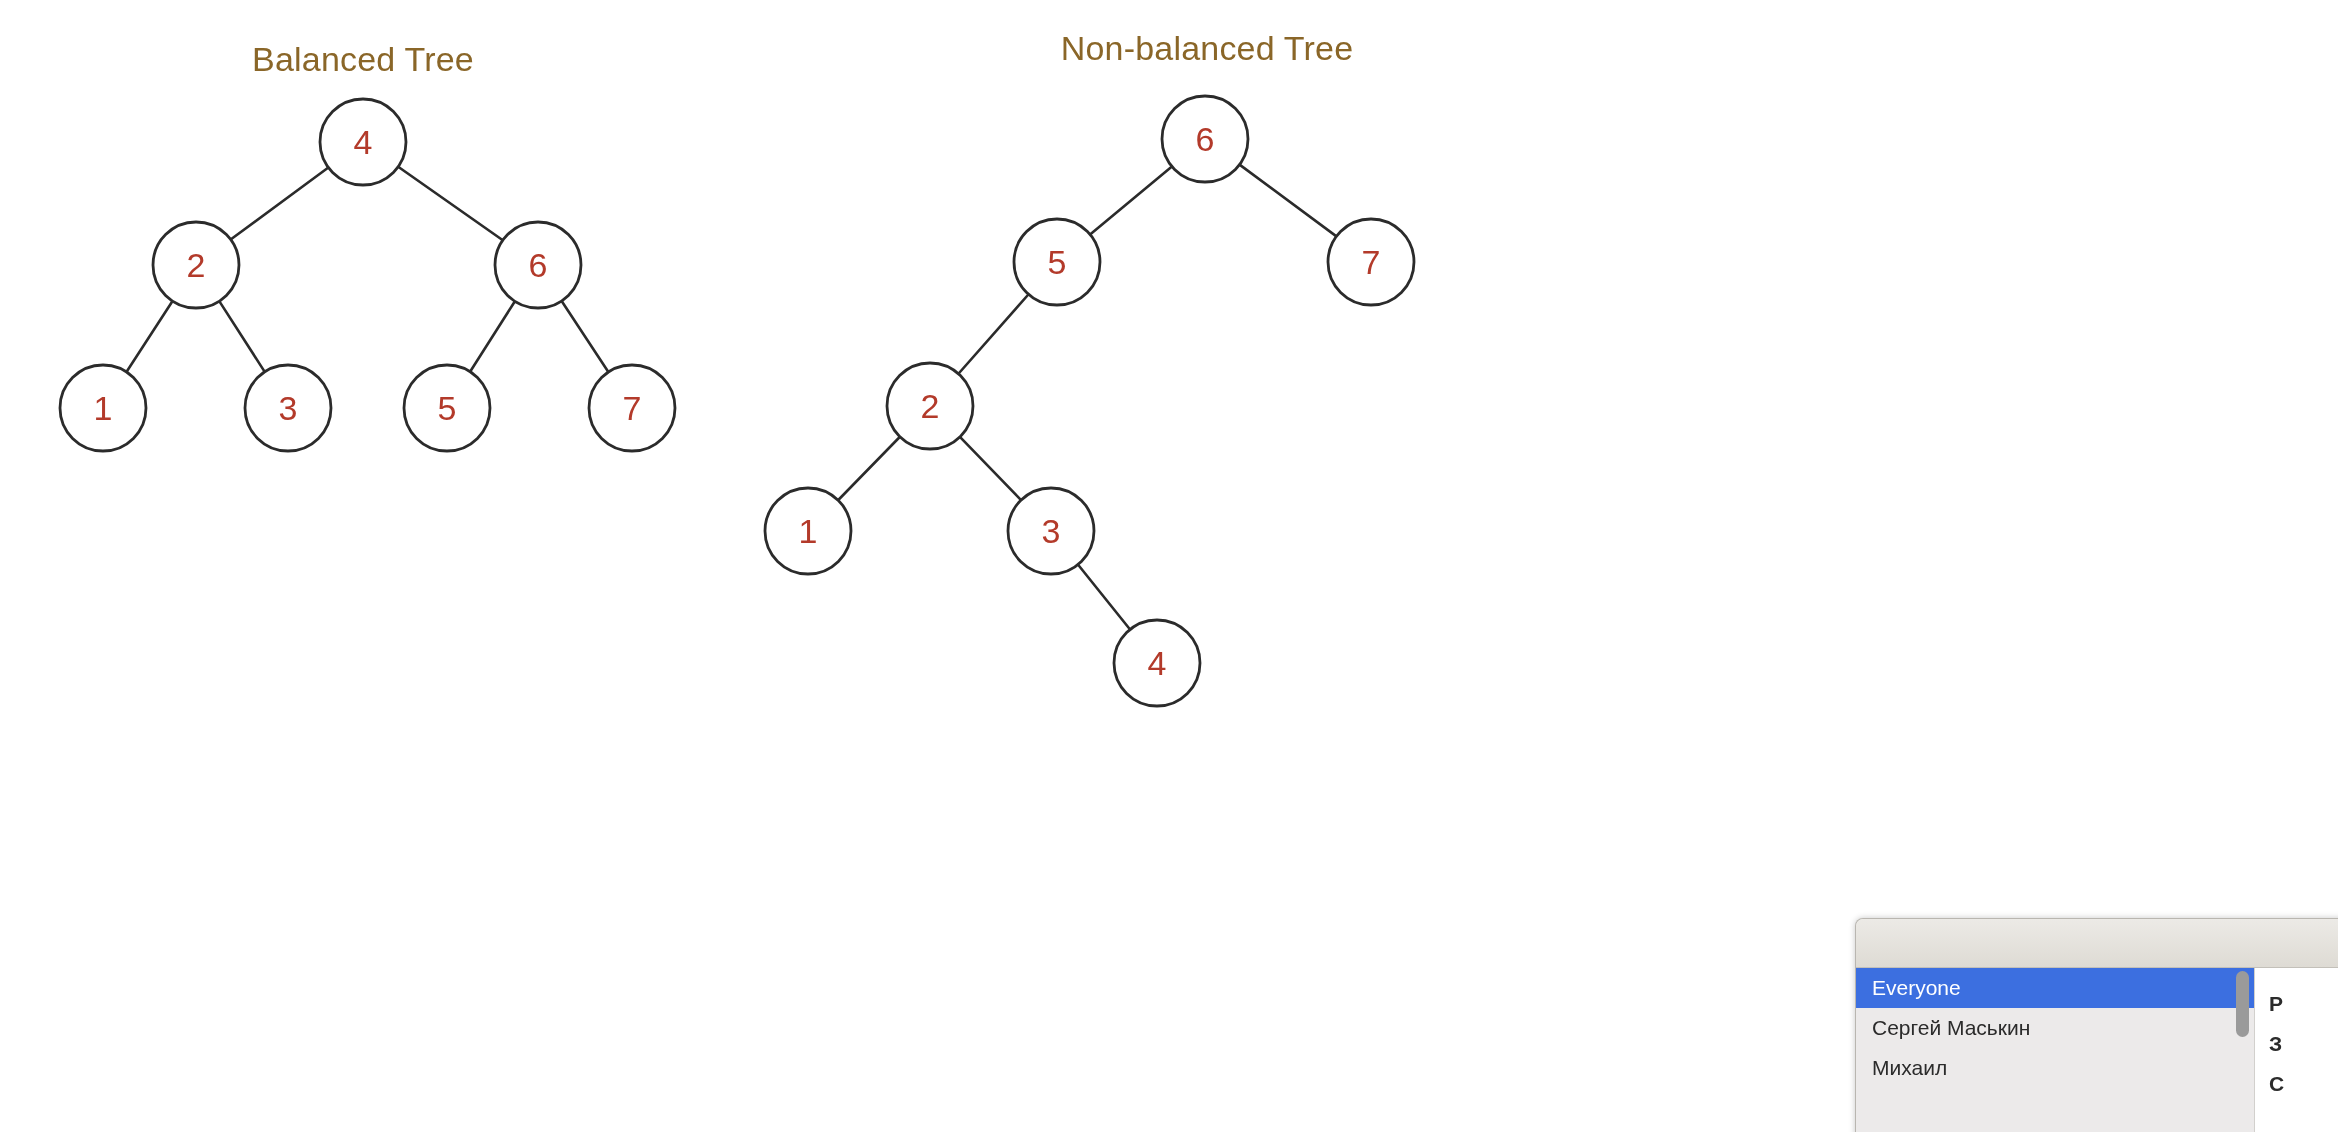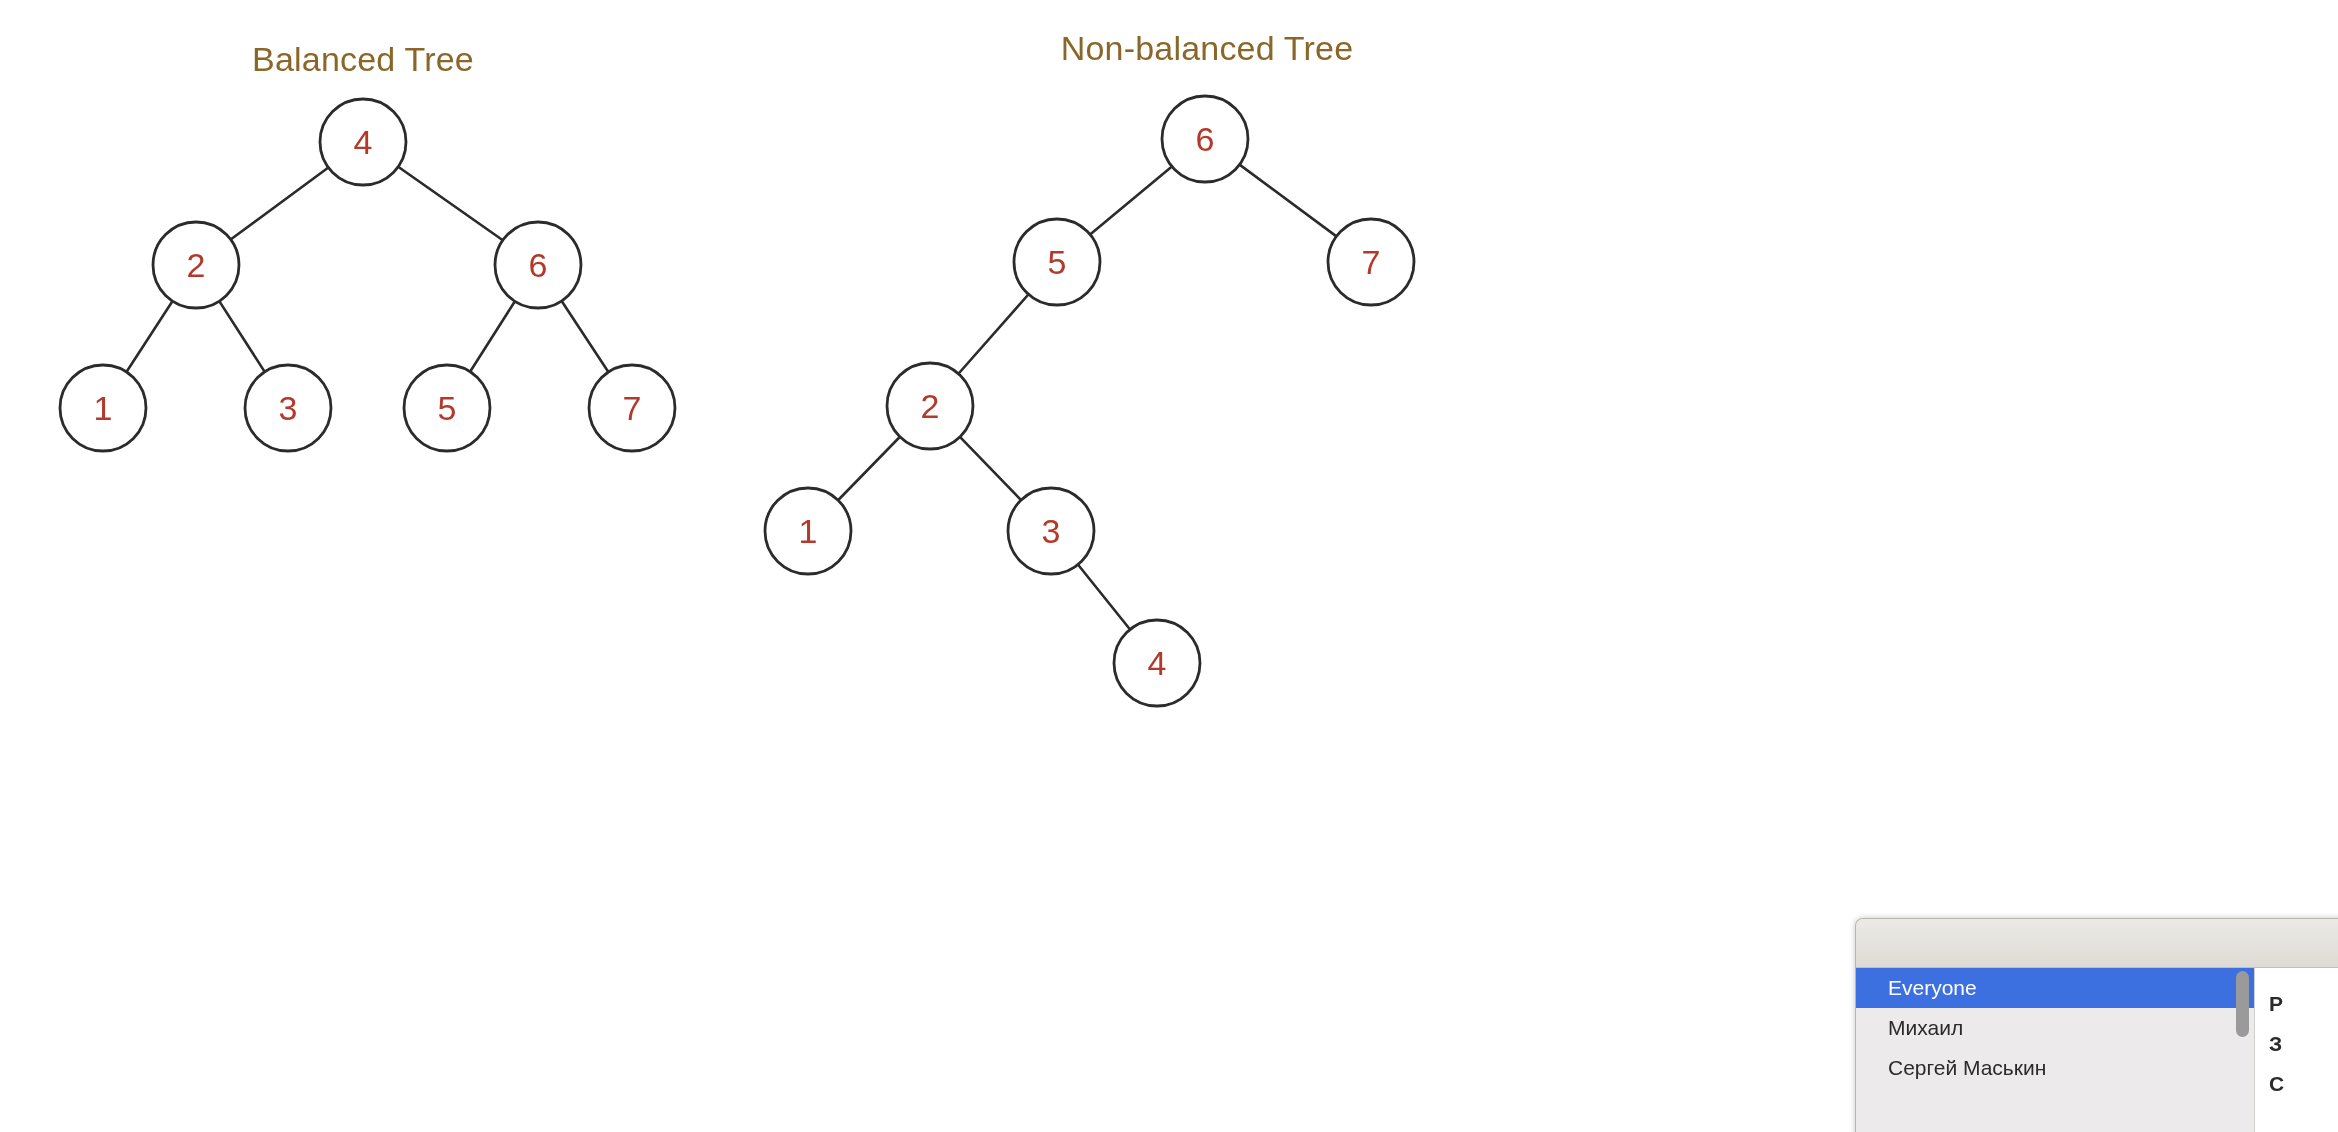--- a/index.html
+++ b/index.html
@@ -71,21 +71,21 @@
   #recipient-list {
     width: 398px;
     background: #eceaea;
     position: relative;
     border-right: 1px solid #d2d0cd;
     overflow: hidden;
   }
   .recipient-item {
     height: 40px;
     line-height: 40px;
-    padding-left: 32px;
+    padding-left: 16px;
     font-size: 21px;
     color: #2b2b2b;
     white-space: nowrap;
     overflow: hidden;
   }
   .recipient-item.selected {
     background: #3c6fe0;
     color: #ffffff;
   }
   #list-scrollbar {
@@ -195,22 +195,22 @@
   <div id="zoom-window">
 
     <div id="zoom-titlebar">
       
     </div>
 
     <div id="zoom-body">
 
       <div id="recipient-list">
         <div class="recipient-item selected">Everyone</div>
+        <div class="recipient-item">Сергей Маськин</div>
         <div class="recipient-item">Михаил</div>
-        <div class="recipient-item">Сергей Маськин</div>
         <div id="list-scrollbar"></div>
       </div>
 
       <div id="zoom-right-pane">
         <div class="zoom-right-line">Р</div>
         <div class="zoom-right-line">З</div>
         <div class="zoom-right-line">С</div>
       </div>
 
     </div>

